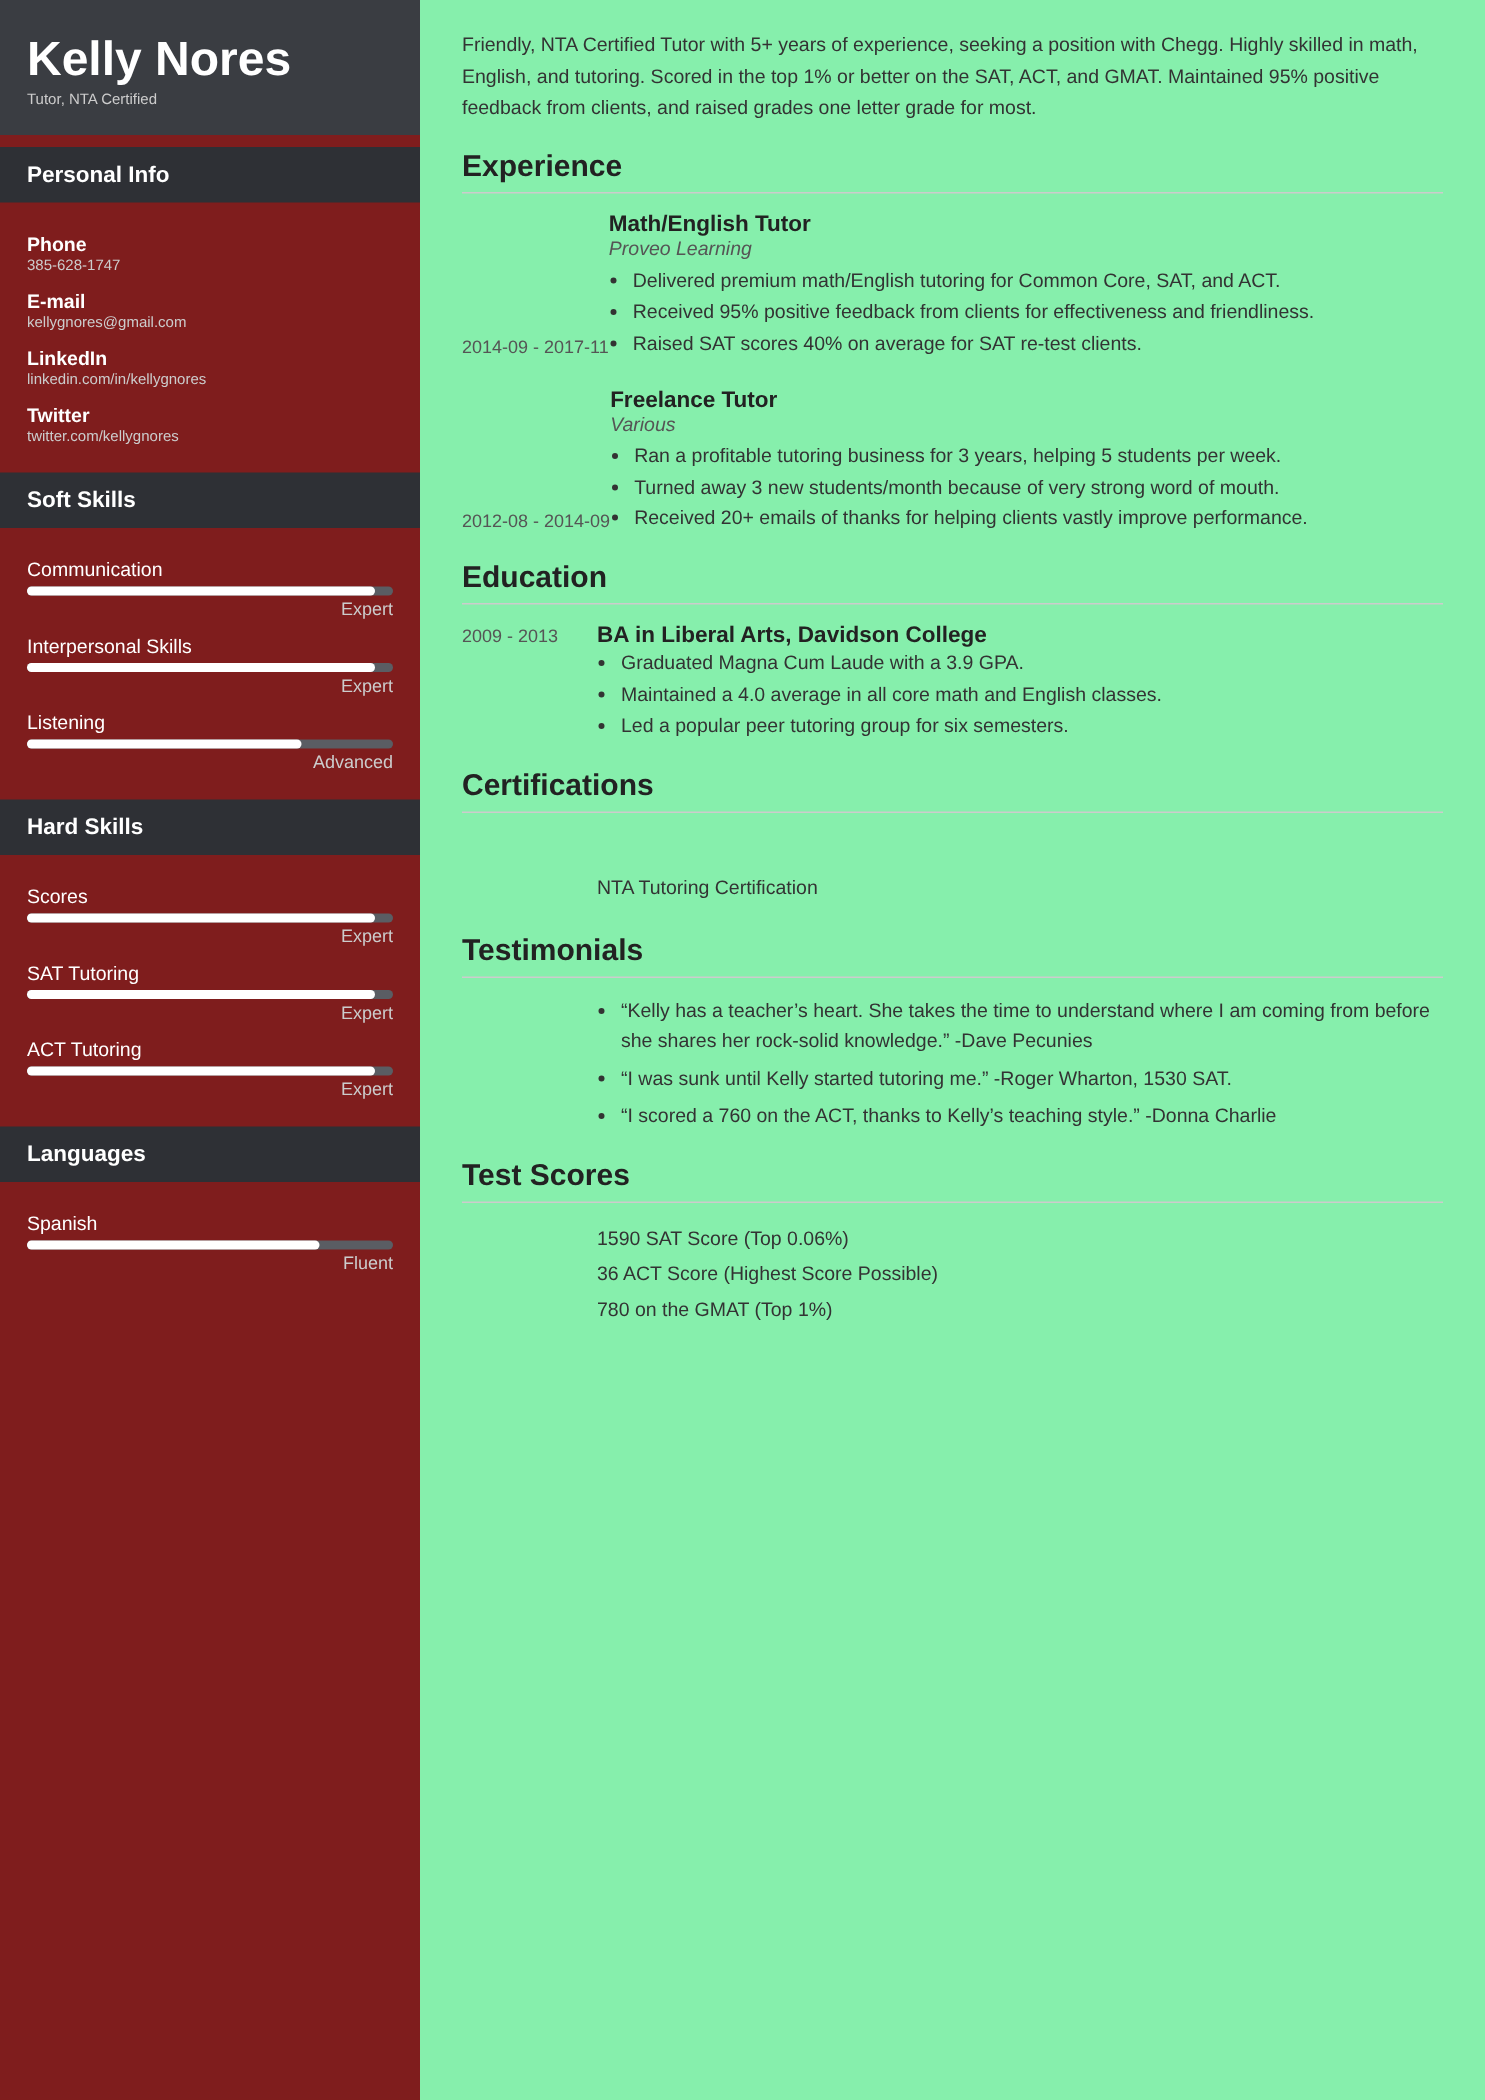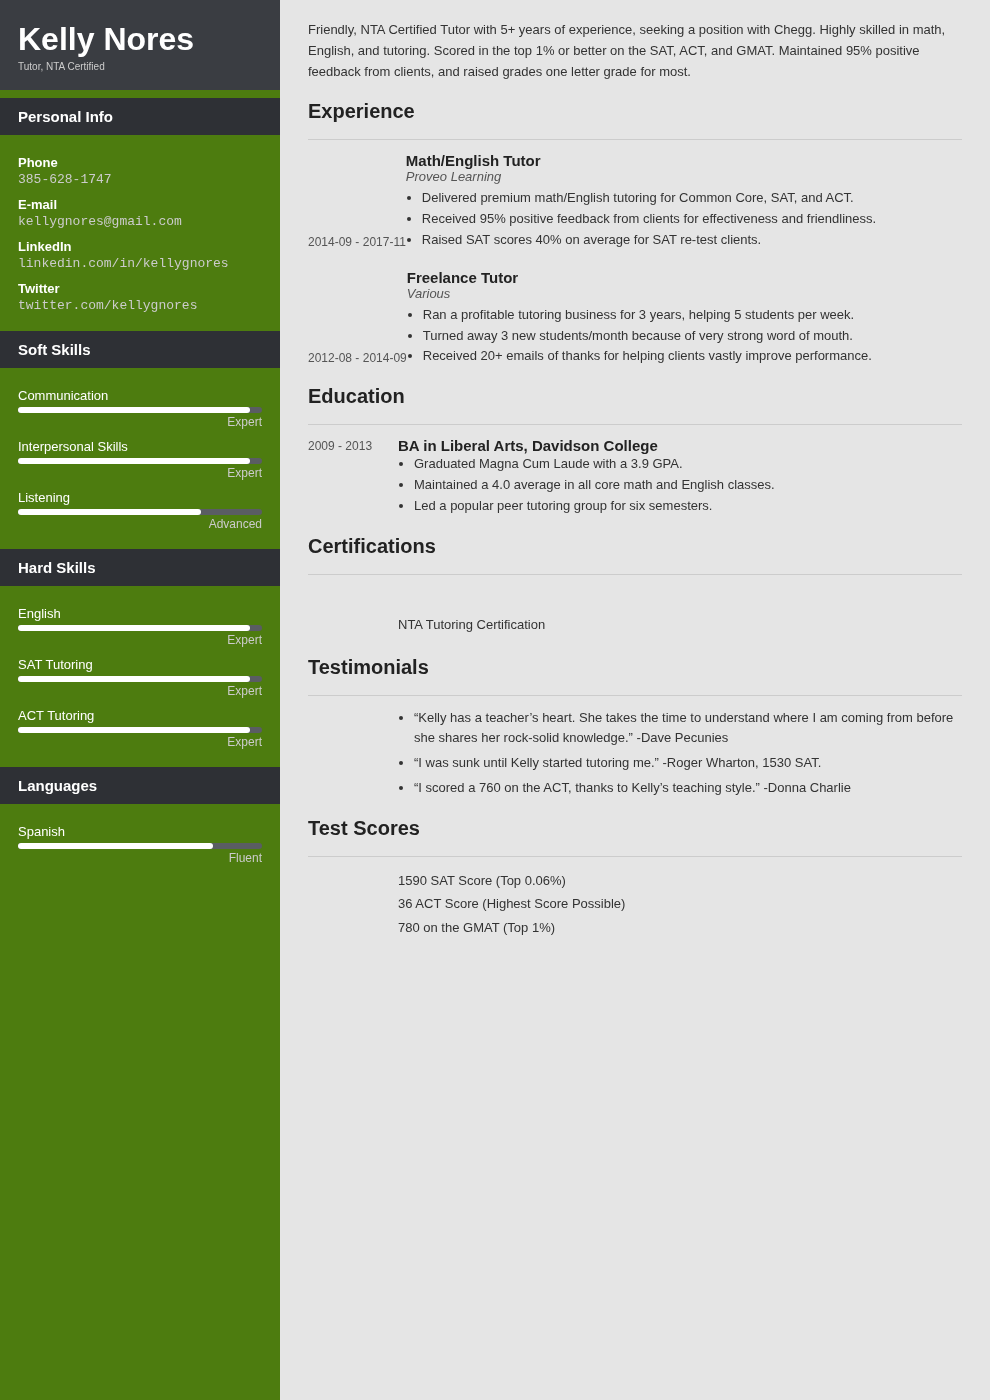--- a/index.html
+++ b/index.html
@@ -8,21 +8,21 @@
       font-size: 13px;
       display: flex;
       width: 990px;
       min-height: 1400px;
       background: #fff;
     }
     
     .sidebar {
       width: 280px;
       min-width: 280px;
-      background: #4d7c0f;
+      background: #7f1d1d;
       color: #fff;
       padding: 0 0 40px 0;
       flex-shrink: 0;
     }
     .sidebar-header {
       padding: 22px 18px 18px 18px;
       background: #3a3d42;
     }
     .sidebar-name {
       font-size: 32px;
@@ -46,24 +46,23 @@
     .sidebar-content {
       padding: 10px 18px;
     }
     .sidebar-field-label {
       font-weight: bold;
       font-size: 13px;
       color: #fff;
       margin-top: 10px;
     }
     .sidebar-field-value {
-      font-size: 13px;
+      font-size: 10px;
       color: #ccc;
       margin-top: 2px;
-      font-family: Liberation Mono, monospace;
     }
     .skill-item {
       margin-top: 10px;
     }
     .skill-name {
       font-size: 13px;
       color: #fff;
     }
     .skill-bar-bg {
       width: 100%;
@@ -81,34 +80,34 @@
     .skill-level {
       text-align: right;
       font-size: 12px;
       color: #ccc;
       margin-top: 2px;
     }
     
     .main {
       flex: 1;
       padding: 20px 28px 40px 28px;
-      background: #e5e5e5;
+      background: #86efac;
     }
     .summary-text {
       font-size: 13px;
       color: #333;
       line-height: 1.6;
       margin-bottom: 16px;
     }
     .section-title {
       font-size: 20px;
       font-weight: bold;
       color: #222;
       border-bottom: 1px solid #ccc;
-      padding-bottom: 16px;
+      padding-bottom: 5px;
       margin-bottom: 12px;
       margin-top: 18px;
     }
     .experience-item {
       display: flex;
       margin-bottom: 18px;
       align-items: flex-end;
     }
     .exp-date {
       min-width: 90px;
@@ -222,21 +221,21 @@
       <div class="skill-bar-bg">
         <div class="skill-bar-fill" style="width:75%"></div>
       </div>
       <div class="skill-level">Advanced</div>
     </div>
     </div>
 
   <div class="sidebar-section-title">Hard Skills</div>
   <div class="sidebar-content" id="hard-skills-container">
       <div class="skill-item">
-      <div class="skill-name">English</div>
+      <div class="skill-name">Scores</div>
       <div class="skill-bar-bg">
         <div class="skill-bar-fill" style="width:95%"></div>
       </div>
       <div class="skill-level">Expert</div>
     </div>
       <div class="skill-item">
       <div class="skill-name">SAT Tutoring</div>
       <div class="skill-bar-bg">
         <div class="skill-bar-fill" style="width:95%"></div>
       </div>

